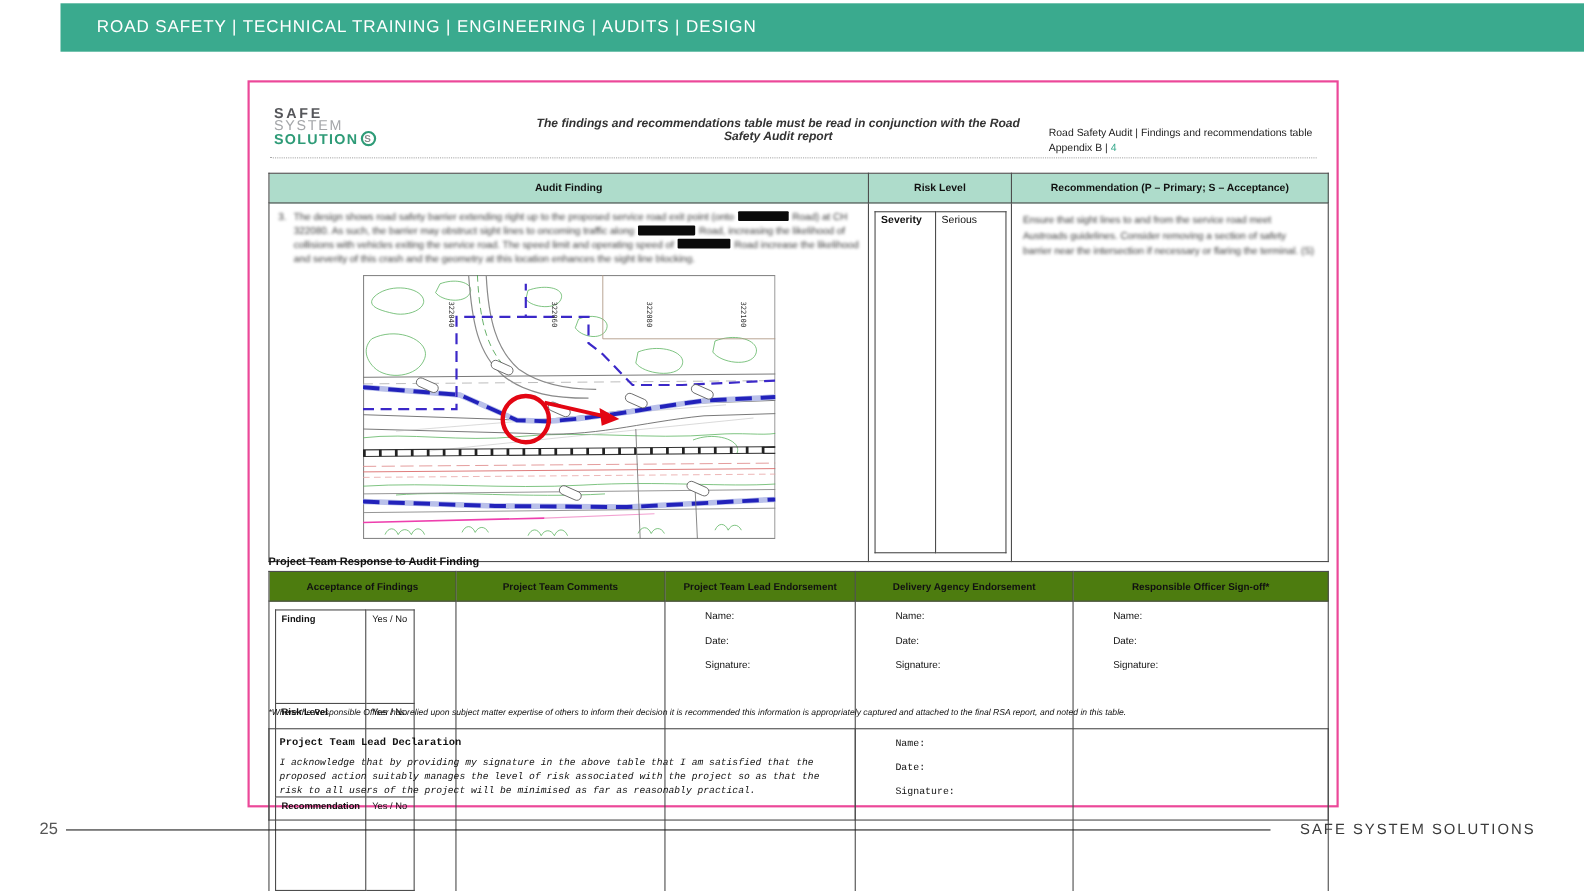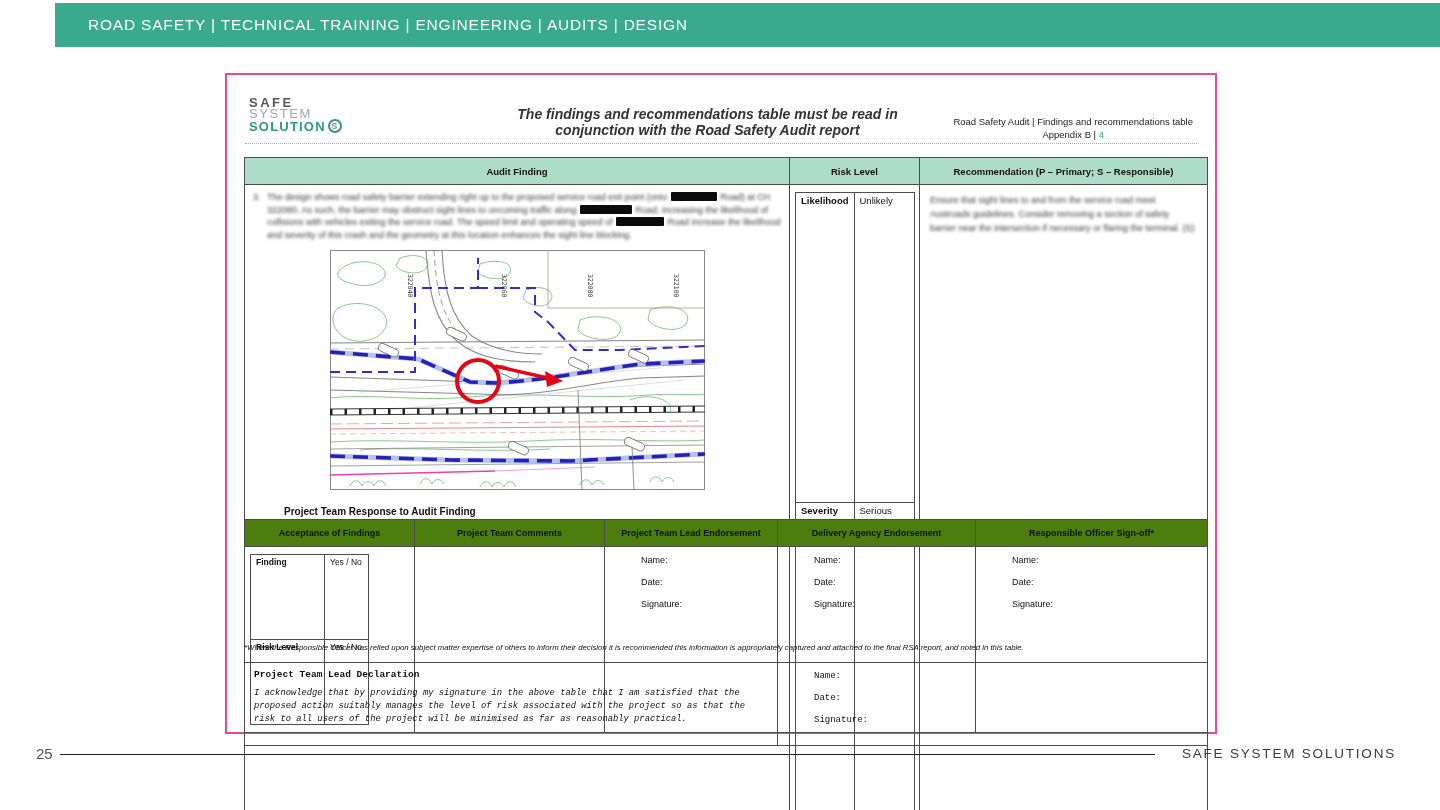--- a/index.html
+++ b/index.html
@@ -20,22 +20,22 @@
 
   .logo { position:absolute; left:22px; top:22px; line-height:11px; }
   .logo .l1 { font-size:13px; font-weight:800; letter-spacing:2.5px; color:#55565a; }
   .logo .l2 { font-size:13px; font-weight:400; letter-spacing:1.6px; color:#a4a6a9; }
   .logo .l3 { font-size:13px; font-weight:800; letter-spacing:1.2px; color:#2e9b77; display:flex; align-items:center; }
   .logo .s-badge { display:inline-flex; align-items:center; justify-content:center;
                    width:14px; height:14px; border:2px solid #2e9b77; border-radius:50%;
                    font-size:9px; color:#8a8c8e; margin-left:2px; font-weight:700; }
 
   .notice { position:absolute; left:258px; top:31px; width:445px; text-align:center;
-            font-style:italic; font-size:14px; font-weight:600; color:#333; }
-  .doc-title-block { position:absolute; right:22px; top:40px; text-align:center;
+            font-style:italic; font-size:11px; font-weight:600; color:#333; }
+  .doc-title-block { position:absolute; right:22px; top:40px; text-align:left;
                      font-size:9.5px; color:#222; line-height:13px; }
   .doc-title-block .pg { color:#3aaa8e; }
   .dotted-sep { position:absolute; left:18px; right:18px; top:68px; border-top:1px dotted #aaa; }
 
   
   table { border-collapse:collapse; }
   .findings-table { position:absolute; left:17px; top:82px; width:963px; table-layout:fixed; }
   .findings-table th, .findings-table td { border:1px solid #4d4d4d; }
   .findings-table thead th { height:27px; background:#aedccb; font-size:9.5px;
                              font-weight:700; color:#111; text-align:center; }
@@ -51,21 +51,21 @@
 
   .risk-cell { padding:7px 5px; }
   .risk-table { margin:0 auto; width:120px; }
   .risk-table td { border:1px solid #4d4d4d; height:25px; font-size:9.5px; padding:2px 5px; color:#111; }
   .risk-table td.k { font-weight:700; width:55px; }
 
   .rec-cell { padding:8px 10px; }
   .rec-text { font-size:9px; line-height:14px; color:#3a3a3a; filter:blur(1.5px); }
 
   
-  .resp-title { position:absolute; left:17px; top:431px; font-size:10px; font-weight:700; color:#111;margin-left:40px; }
+  .resp-title { position:absolute; left:17px; top:431px; font-size:10px; font-weight:700; color:#111; }
   .resp-table { position:absolute; left:17px; top:444px; width:963px; table-layout:fixed; }
   .resp-table th, .resp-table td { border:1px solid #4d4d4d; }
   .resp-table thead th { height:27px; background:#4d7c0f; font-size:9px; font-weight:700;
                          color:#111; text-align:center; }
   .resp-table tbody td { height:85px; vertical-align:top; }
   .accept-table { margin:7px 5px;padding-left:47px; }
   .accept-table td { border:1px solid #4d4d4d; height:23px; font-size:8.5px; padding:2px 5px; color:#111; }
   .accept-table td.k { font-weight:700; width:74px; }
   .accept-table td.v { width:44px; }
   .endorse { padding:8px 8px; font-size:9px; color:#111; }
@@ -121,21 +121,21 @@
     <table class="findings-table">
       <colgroup>
           <col style="width:545px">
           <col style="width:130px">
           <col style="width:288px">
         </colgroup>
       <thead>
         <tr>
           <th>Audit Finding</th>
           <th>Risk Level</th>
-          <th>Recommendation (P – Primary; S – Responsible)</th>
+          <th>Recommendation (P – Primary; S – Acceptance)</th>
         </tr>
       </thead>
       <tbody>
         <tr>
           <td class="finding-cell">
             <div class="finding-text">
               <span class="fnum blur-text">3.</span>
               <span><span class="blur-text">The design shows road safety barrier extending right up to the proposed service road exit point (onto </span><span class="redact" style="width: 46px;"></span><span class="blur-text"> Road) at CH 322080. As such, the barrier may obstruct sight lines to oncoming traffic along </span><span class="redact" style="width: 52px;"></span><span class="blur-text"> Road, increasing the likelihood of collisions with vehicles exiting the service road. The speed limit and operating speed of </span><span class="redact" style="width: 48px;"></span><span class="blur-text"> Road increase the likelihood and severity of this crash and the geometry at this location enhances the sight line blocking.</span></span>
             </div>
 
@@ -210,24 +210,20 @@
               </g>
               <circle cx="148" cy="131" r="21" fill="none" stroke="#e30613" stroke-width="4"></circle>
               <path d="M165,116 L222,129" stroke="#e30613" stroke-width="3.5" fill="none"></path>
               <polygon points="233,131 215,121 217,137" fill="#e30613"></polygon>
             </svg>
           </td>
 
           <td class="risk-cell">
             <table class="risk-table">
               <tbody>
-                  <tr>
-                <td class="k">Likelihood</td>
-                <td>Unlikely</td>
-              </tr>
               <tr>
                 <td class="k">Severity</td>
                 <td>Serious</td>
               </tr>
 
             </tbody>
               </table>
 
           </td>
 
@@ -263,20 +259,24 @@
             <table class="accept-table">
               <tbody>
                   <tr>
                 <td class="k">Finding</td>
                 <td class="v">Yes / No</td>
               </tr>
               <tr>
                 <td class="k">Risk Level</td>
                 <td class="v">Yes / No</td>
               </tr>
+              <tr>
+                <td class="k">Recommendation</td>
+                <td class="v">Yes / No</td>
+              </tr>
             </tbody>
               </table>
           </td>
           <td></td>
           <td class="endorse">
             <div>Name:</div>
             <div>Date:</div>
             <div>Signature:</div>
           </td>
           <td class="endorse">

